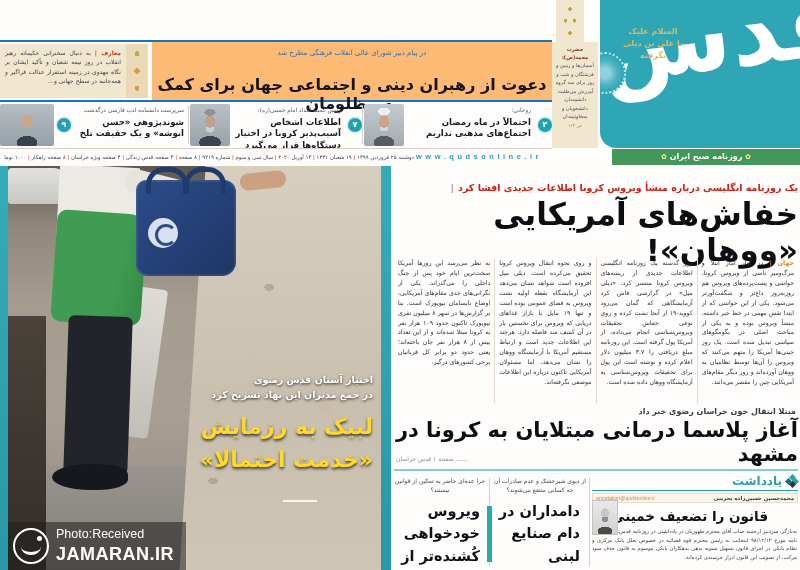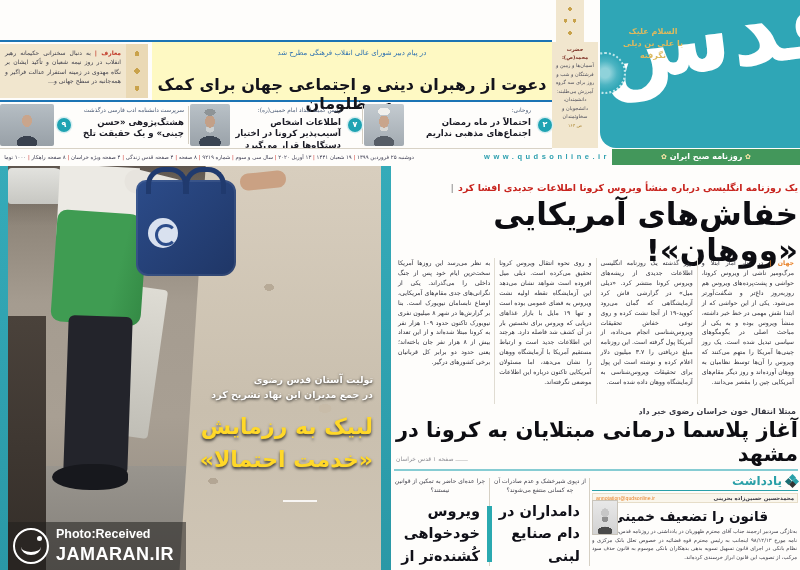--- a/index.html
+++ b/index.html
@@ -24,21 +24,21 @@
   .hadith-text { font-size:5px; color:#4d4d59; line-height:1.7; }
   .hadith-ref { font-size:4.5px; color:#b08c3c; margin-top:2px; }
 
   
   .maaref { position:absolute; left:0; top:44px; width:148px; height:54px; background:#F1E6CE; display:flex; direction:rtl; overflow:hidden; }
   .maaref-orn { width:22px; height:100%; background:radial-gradient(circle 6px at 50% 18%, #c9a24b 40%, transparent 41%),radial-gradient(circle 8px at 50% 50%, #c9a24b 35%, transparent 36%),radial-gradient(circle 6px at 50% 82%, #c9a24b 40%, transparent 41%),#ead9b5; }
   .maaref-body { flex:1; padding:4px 5px; font-size:6px; line-height:1.55; color:#3c3c48; text-align:justify; direction:rtl; }
   .maaref-tag { color:#C23B2A; font-weight:bold; }
 
   
-  .headline-bar { position:absolute; left:152px; top:42px; width:400px; height:58px; background:#fef9c3; text-align:center; direction:rtl; }
+  .headline-bar { position:absolute; left:152px; top:42px; width:400px; height:58px; background:#fdba74; text-align:center; direction:rtl; }
   .hb-kicker { margin-top:7px; font-size:7px; color:#2A6FB0; }
   .hb-title { margin-top:18px; font-size:16px; font-weight:700; color:#14141c; }
 
   
   .teasers { position:absolute; left:0; top:102px; width:552px; height:46px; }
   .t-div { position:absolute; top:4px; width:1px; height:38px; background:#d4cec2; }
   .teaser { position:absolute; top:0; height:46px; direction:rtl; }
   .t-badge { width:14px; height:14px; border-radius:50%; background:#1FA3B2; color:#fff; font-size:8px; font-weight:bold; text-align:center; line-height:14px; align-self:center; box-shadow:0 0 0 1.5px #d7eef1; flex:none; }
   .t-text { text-align:right; padding:5px 4px 0 2px; overflow:hidden; }
   .t-kicker { font-size:5.8px; color:#4a5a74; line-height:1.3; }
@@ -48,21 +48,21 @@
   .t-photo.turban { background:radial-gradient(ellipse 11px 7px at 50% 18%, #f0efec 55%, transparent 56%),radial-gradient(ellipse 9px 11px at 50% 42%, #c9a58c 55%, transparent 56%),radial-gradient(ellipse 8px 5px at 50% 58%, #d8d8d6 55%, transparent 56%),radial-gradient(ellipse 17px 11px at 50% 92%, #565d66 60%, transparent 61%),linear-gradient(#c4cbd0,#a3abb2); }
   .t-photo.beard { background:radial-gradient(ellipse 10px 6px at 50% 20%, #8e9497 55%, transparent 56%),radial-gradient(ellipse 9px 11px at 50% 42%, #c3a088 55%, transparent 56%),radial-gradient(ellipse 8px 6px at 50% 60%, #cbd0d2 55%, transparent 56%),radial-gradient(ellipse 18px 11px at 50% 92%, #3a4452 60%, transparent 61%),linear-gradient(#b9c1c7,#9aa2a9); }
   .t-photo.wide { width:54px; }
   .teaser-right { left:364px; width:188px; display:flex; gap:3px; }
   .teaser-mid { left:190px; width:172px; display:flex; gap:3px; }
   .teaser-left { left:0; width:188px; display:flex; gap:3px; }
 
   
   .green-strip { position:absolute; left:612px; top:149px; width:188px; height:16px; background:#43975B; color:#fff; font-size:8px; font-weight:bold; text-align:center; line-height:16px; direction:rtl; letter-spacing:2px; }
   .green-strip .flower { color:#ffe9a8; font-size:7px; letter-spacing:0; }
-  .website { position:absolute; left:416px; top:150px; width:194px; height:14px; font-size:7.5px; font-weight:bold; color:#2FA0B0; letter-spacing:3.5px; line-height:14px; text-align:right; font-family:"Liberation Sans",sans-serif; }
+  .website { position:absolute; left:416px; top:150px; width:194px; height:14px; font-size:7.5px; font-weight:bold; color:#2FA0B0; letter-spacing:3.5px; line-height:14px; text-align:left; font-family:"Liberation Sans",sans-serif; }
   .info-items { position:absolute; left:4px; top:151px; width:410px; height:13px; direction:rtl; font-size:5.4px; color:#3c3c50; line-height:13px; white-space:nowrap; overflow:hidden; }
   .ib-item::after { content:" | "; color:#CC2A25; }
 
   
   .vstrip { position:absolute; top:166px; height:404px; background:linear-gradient(180deg,#35ABB9,#2a98a6); }
   .vstrip.l { left:0; width:8px; }
   .vstrip.m { left:381px; width:10px; }
 
   
   .lead-kicker { position:absolute; left:396px; top:182px; width:402px; text-align:right; direction:rtl; font-size:9.5px; font-weight:bold; color:#C8241E; }
@@ -129,21 +129,21 @@
   .sc-bag-logo::after { content:""; position:absolute; left:7px; top:6px; width:16px; height:16px; border:3px solid #2c4c8a; border-right-color:transparent; border-radius:50%; }
   .sc-hand { position:absolute; left:232px; top:6px; width:46px; height:17px; background:#caa183; border-radius:8px; transform:rotate(-6deg); }
   .sc-kicker { position:absolute; right:8px; top:206px; width:240px; text-align:right; direction:rtl; color:#fff; font-size:9.5px; font-weight:bold; line-height:1.6; text-shadow:0 1px 3px rgba(0,0,0,.85); }
   .sc-headline { position:absolute; right:8px; top:244px; width:250px; text-align:right; direction:rtl; color:#FFD829; font-size:22px; font-weight:900; line-height:1.5; text-shadow:0 2px 3px rgba(0,0,0,.7); }
   .sc-sign { position:absolute; right:64px; top:334px; width:34px; height:2px; background:rgba(255,255,255,.85); }
   .sc-wm { position:absolute; left:0; top:356px; width:178px; height:48px; background:rgba(33,31,30,.55); display:flex; align-items:center; gap:7px; padding:0 6px 0 5px; }
   .wm-logo { width:36px; height:36px; border-radius:50%; border:2px solid #fff; position:relative; flex:none; }
   .wm-logo::after { content:""; position:absolute; left:6px; top:9px; width:20px; height:13px; border-bottom:3px solid #fff; border-radius:50%; }
   .wm-logo::before { content:""; position:absolute; right:5px; top:6px; width:5px; height:5px; border-radius:50%; background:#fff; }
   .wm-text { color:#fff; font-family:"Liberation Sans",sans-serif; line-height:1.25; }
-  .wm-credit { font-size:12.5px; font-weight:bold; }
+  .wm-credit { font-size:12.5px; font-weight:normal; }
   .wm-site { font-size:18px; font-weight:bold; letter-spacing:.5px; }
 </style>
 </head>
 <body>
 
 <div class="page">
 
   <div class="rule-top"></div>
   <div class="rule-mid"></div>
   <div class="rule-teasers"></div>
@@ -197,21 +197,21 @@
       <div class="t-text">
         <div class="t-kicker">رئیس کمیته امداد امام خمینی(ره):</div>
         <div class="t-title">اطلاعات اشخاص آسیب‌پذیر کرونا در اختیار دستگاه‌ها قرار می‌گیرد</div>
       </div>
       <div class="t-photo beard"></div>
     </div>
 
     <div class="teaser teaser-left">
       <div class="t-text">
         <div class="t-kicker">سرپرست دانشنامه ادب فارسی درگذشت</div>
-        <div class="t-title">هشتگ‌پژوهی «حسن چینی» و یک حقیقت تلخ</div>
+        <div class="t-title">شوند‌پژوهی «حسن انوشه» و یک حقیقت تلخ</div>
       </div>
       <div class="t-badge">۹</div>
       <div class="t-photo wide"></div>
     </div>
   </div>
 
   <div class="green-strip">
     <span class="flower">✿</span>
     <span>روزنامه صبح ایران</span>
     <span class="flower">✿</span>
@@ -294,21 +294,21 @@
     <div class="sc-arm"></div>
     <div class="sc-vest"></div>
     <div class="sc-pants"></div>
     <div class="sc-shoe"></div>
     <div class="sc-bag">
       <div class="sc-bag-logo"></div>
     </div>
     <div class="sc-hand"></div>
 
     <div class="sc-kicker">
-      <div>تولیت آستان قدس رضوی</div>
+      <div>اختیار آستان قدس رضوی</div>
       <div>در جمع مدیران این نهاد تشریح کرد</div>
     </div>
     <div class="sc-headline">
       <div>لبیک به رزمایش</div>
       <div>«خدمت احتمالا»</div>
     </div>
     <div class="sc-sign"></div>
 
     <div class="sc-wm">
       <div class="wm-logo"></div>

